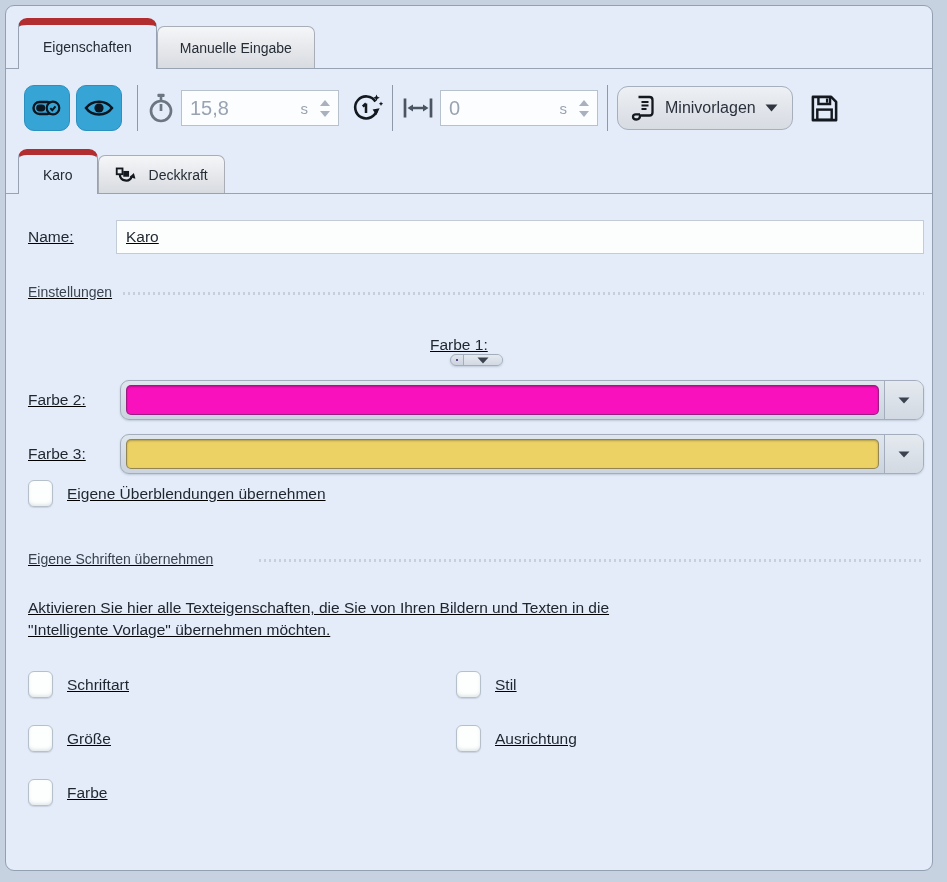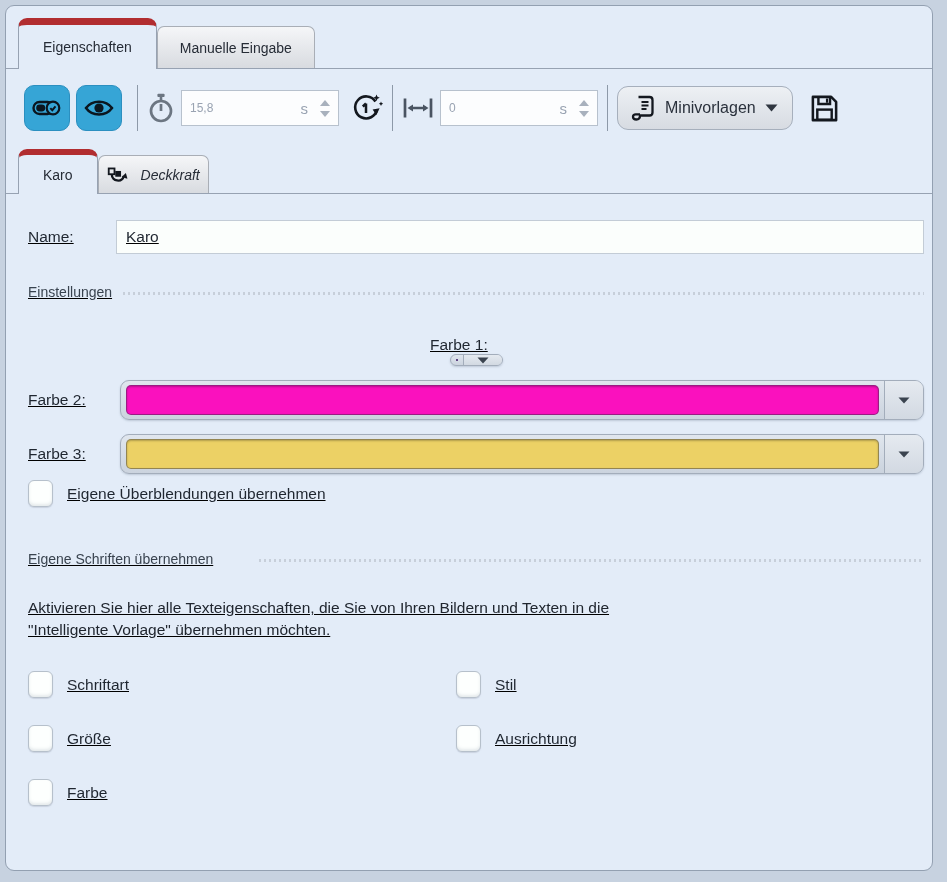--- a/index.html
+++ b/index.html
@@ -28,36 +28,36 @@
     border:1px solid #97A2B2;border-bottom:none;
     border-top:7px solid var(--accent-red,#B12D30);
     border-radius:9px 9px 0 0;
     margin-bottom:-1px;position:relative;z-index:2;
     padding:0 24px;
   }
   .tab.active::after{content:'';position:absolute;left:0;right:0;bottom:-1px;height:1px;background:#E3ECF8;}
   .strip1{margin-top:12px;}
   .strip2{margin-top:10px;}
   .strip2 .tab.active{height:45px;border-top-width:6px;}
-  .strip2 .tab.inactive{height:38px;padding:0 8px;font-style:italic;}
+  .strip2 .tab.inactive{height:38px;padding:0 16px;}
 
   
   .toolbar{display:flex;align-items:center;height:62px;padding:8px 0 0 18px;}
   .tbtn{
     width:44px;height:44px;border-radius:10px;border:1px solid #2B8FC0;
     background:var(--accent-blue,#36A5D6);
     display:flex;align-items:center;justify-content:center;margin-right:6px;
   }
   .vsep{width:1px;height:46px;background:#8D99A8;margin:0 9px;flex:none;}
   .icon-slot{display:flex;align-items:center;justify-content:center;flex:none;}
   .num-field{
     display:flex;align-items:center;width:158px;height:36px;flex:none;
     background:#FCFDFE;border:1px solid #B7C1CD;box-sizing:border-box;margin-left:6px;
   }
-  .num-field .val{flex:1;font-size:12px;color:#99A3B2;padding-left:8px;}
+  .num-field .val{flex:1;font-size:20px;color:#99A3B2;padding-left:8px;}
   .num-field .unit{font-size:15px;color:#99A3B2;padding-right:8px;}
   .spin{display:flex;flex-direction:column;gap:5px;align-items:center;width:18px;padding-right:4px;}
   .tri-up{width:0;height:0;border-left:5px solid transparent;border-right:5px solid transparent;border-bottom:6px solid #A8B1BD;}
   .tri-dn{width:0;height:0;border-left:5px solid transparent;border-right:5px solid transparent;border-top:6px solid #A8B1BD;}
   .mini-btn{
     display:flex;align-items:center;gap:9px;height:42px;padding:0 14px 0 12px;
     border:1px solid #A6AFBC;border-radius:11px;
     background:linear-gradient(#EDF0F4,#D7DBE2);
     font-size:16px;color:#2A313C;margin-left:0;flex:none;
   }

